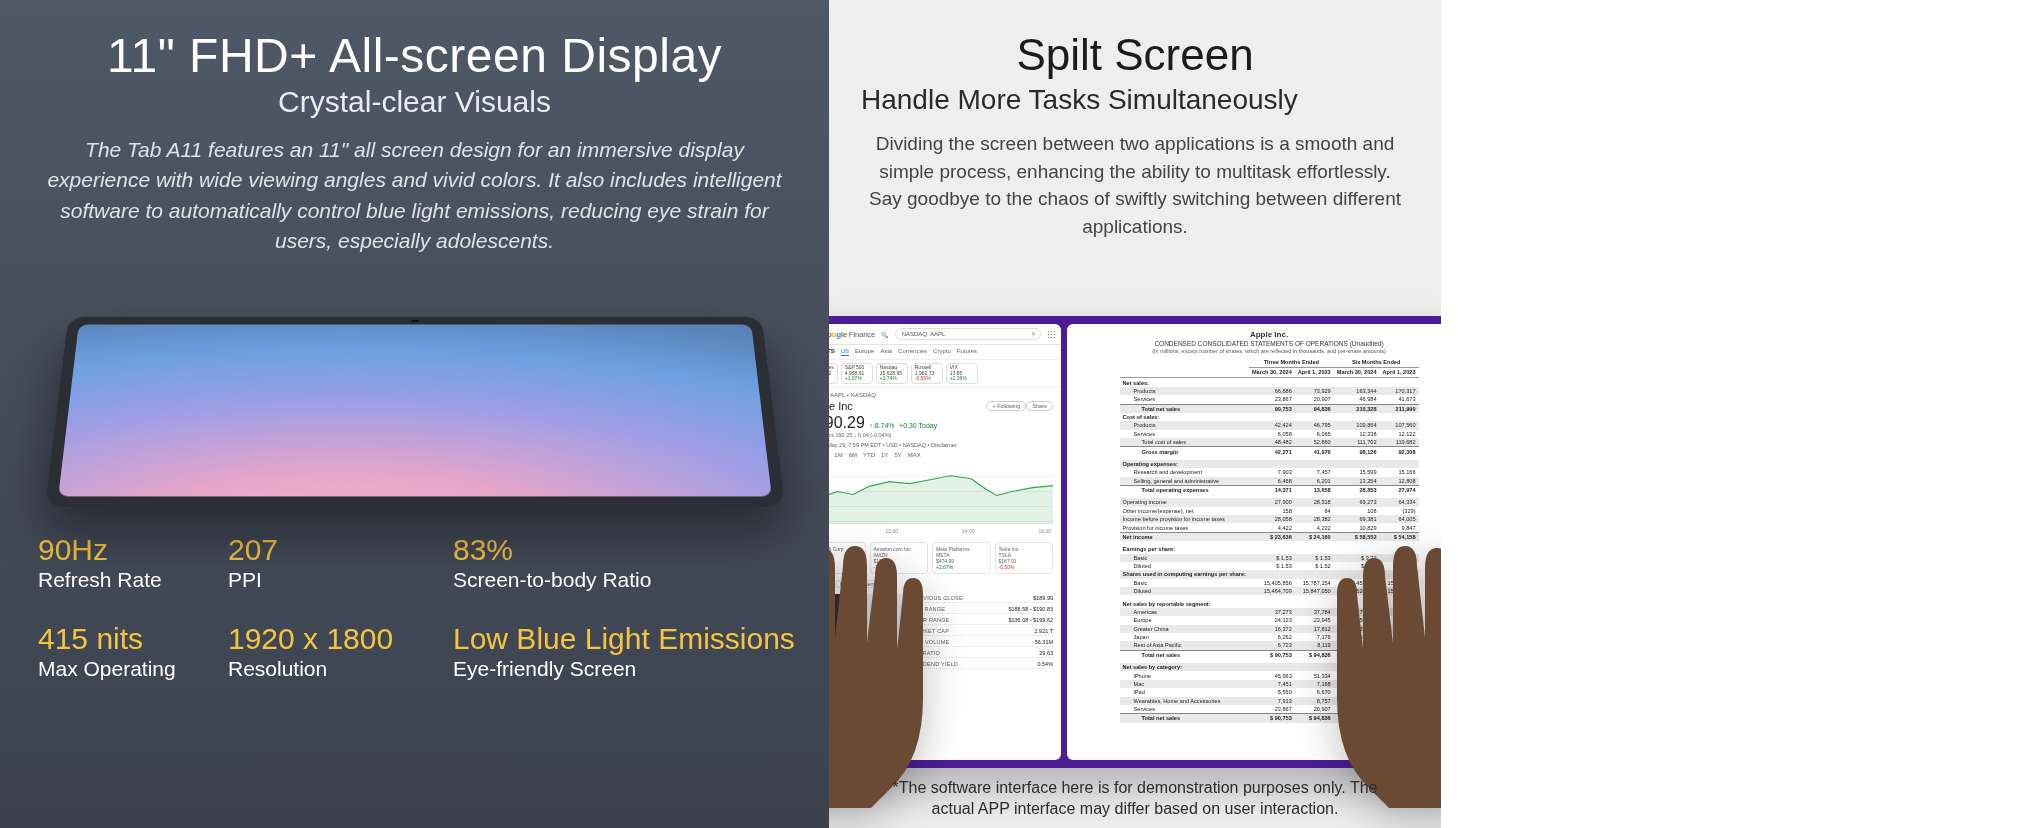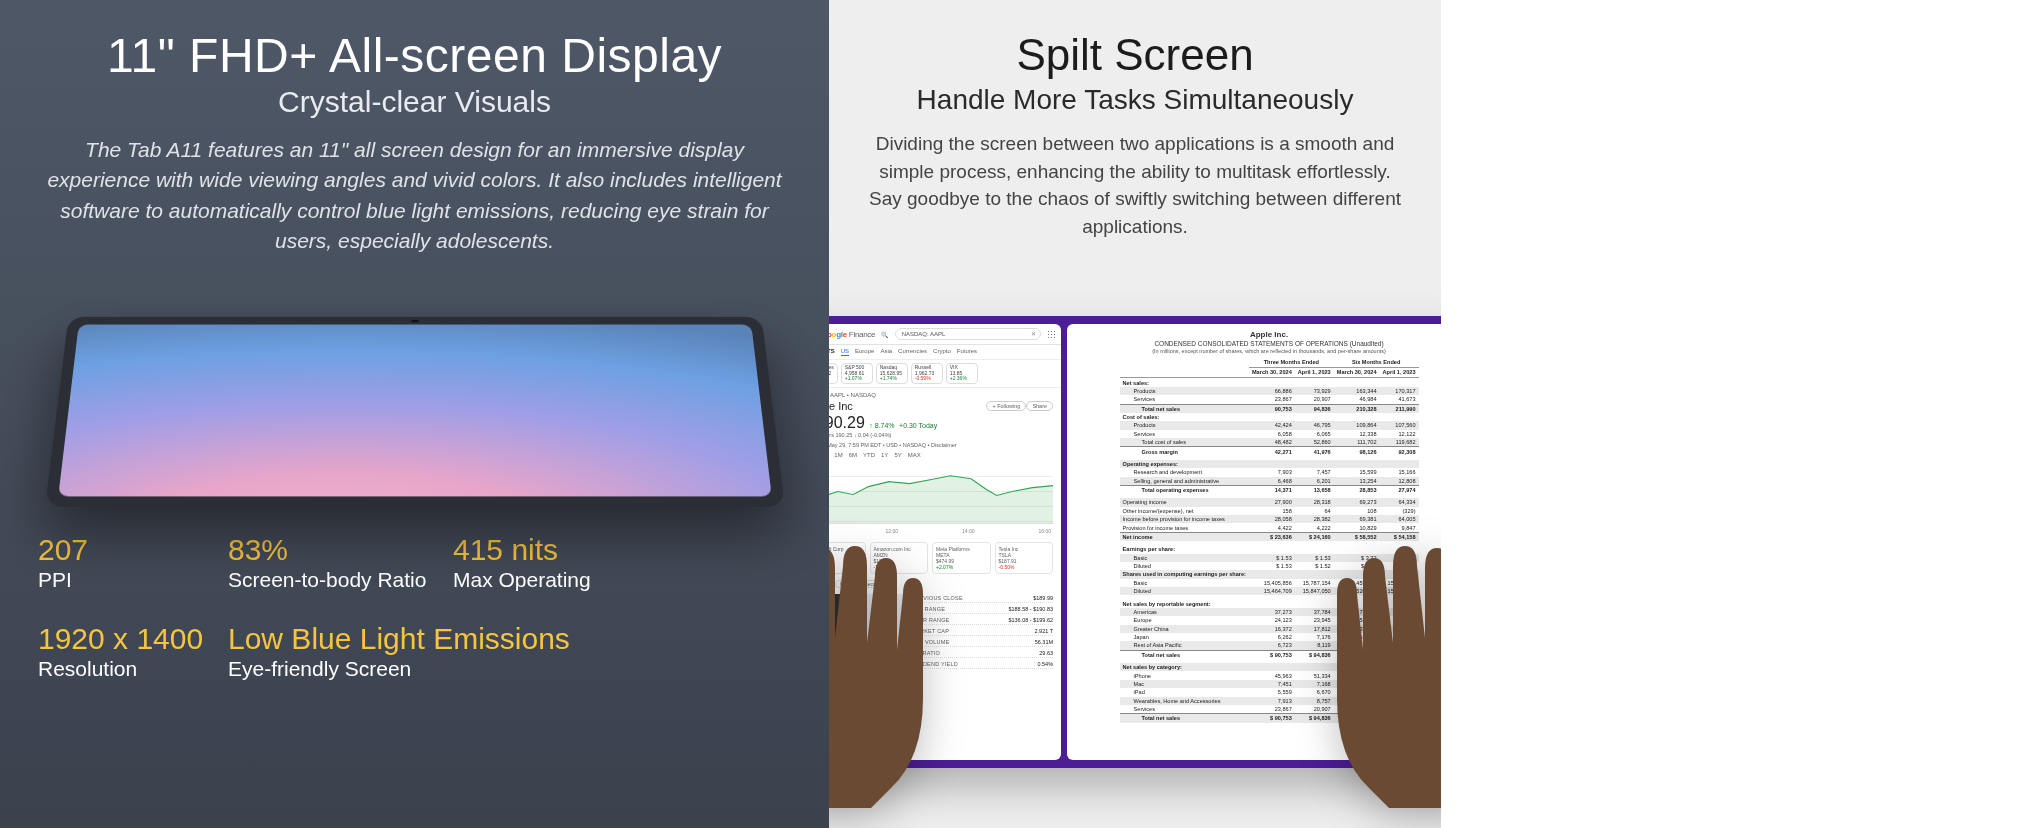--- a/index.html
+++ b/index.html
@@ -110,21 +110,20 @@
     position: relative;
     padding: 30px 32px 0 32px;
     overflow: hidden;
   }
   .right h1 {
     text-align: center;
     font-size: 44px;
     font-weight: 500;
   }
   .right h2 {
-    text-align: center;
     font-size: 28px;
     font-weight: 400;
     margin-top: 4px;
     color: #2a2a2a;
   }
   .right p.desc {
     text-align: center;
     font-size: 19px;
     line-height: 1.45;
     margin-top: 14px;
@@ -273,33 +272,37 @@
   <div class="tablet-zone">
     <div class="tablet">
       <div class="frame"></div>
       <div class="camera"></div>
       <div class="screen"></div>
     </div>
   </div>
 
   <div class="specs" id="specs">
       <div class="spec">
+        <div class="val">90Hz</div>
+                 <div class="lab">Refresh Rate</div>
+      </div>
+      <div class="spec">
         <div class="val">207</div>
                  <div class="lab">PPI</div>
       </div>
       <div class="spec">
         <div class="val">83%</div>
                  <div class="lab">Screen-to-body Ratio</div>
       </div>
       <div class="spec">
         <div class="val">415 nits</div>
                  <div class="lab">Max Operating</div>
       </div>
       <div class="spec">
-        <div class="val">1920 x 1400</div>
+        <div class="val">1920 x 1800</div>
                  <div class="lab">Resolution</div>
       </div>
       <div class="spec">
         <div class="val">Low Blue Light Emissions</div>
                  <div class="lab">Eye-friendly Screen</div>
       </div>
     </div>
 </section>
 
 <section class="right">
@@ -782,13 +785,14 @@
           <path fill="#6b4a34" d="M40,280 Q10,200 30,150 Q40,130 60,120 L60,40 Q60,20 72,20 Q84,20 84,40 L84,110
              L92,38 Q92,18 104,18 Q116,18 116,38 L116,115
              L124,48 Q124,30 135,30 Q146,30 146,48 L146,122
              L152,66 Q152,50 162,50 Q172,50 172,66 L172,170
              Q172,230 140,260 L120,280 Z"></path>
         </g>
       </svg>
     </div>
   </div>
 
+  <div class="disclaimer">*The software interface here is for demonstration purposes only. The actual APP interface may differ based on user interaction.</div>
 </section>
 
 </body></html>

